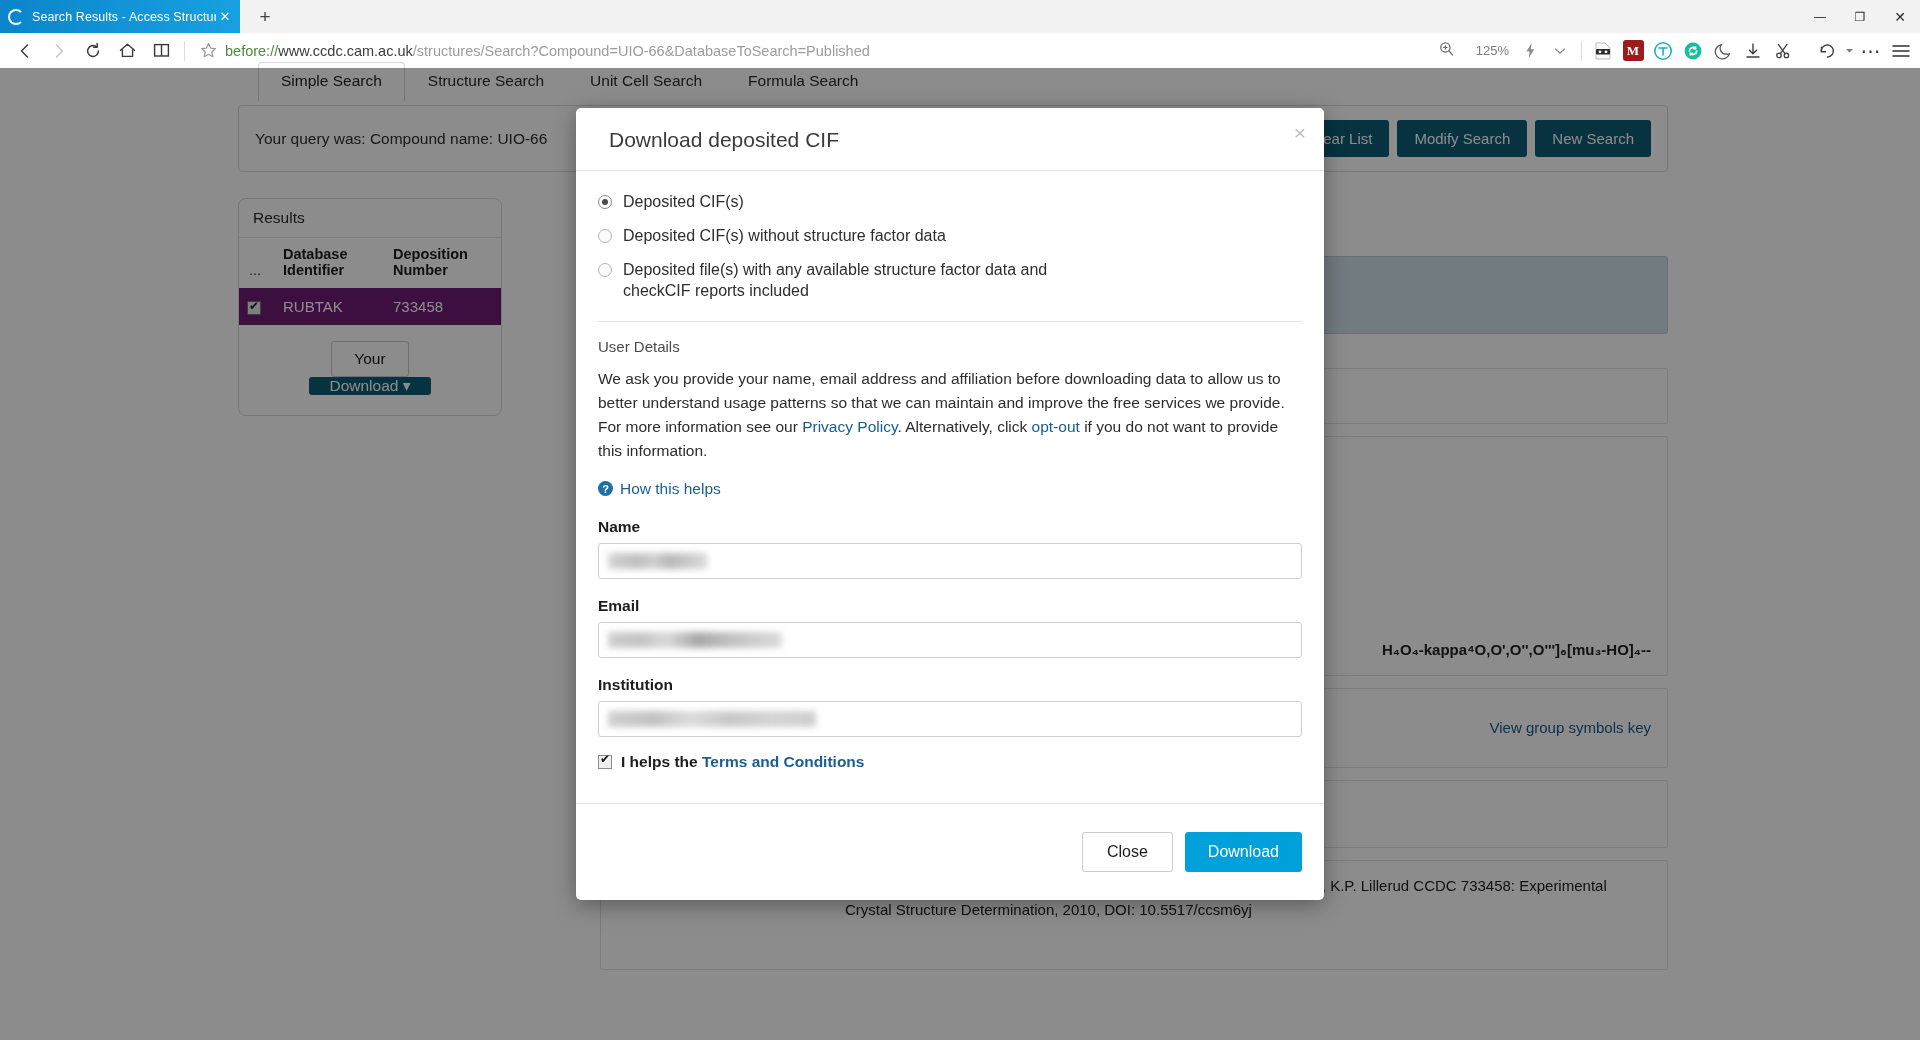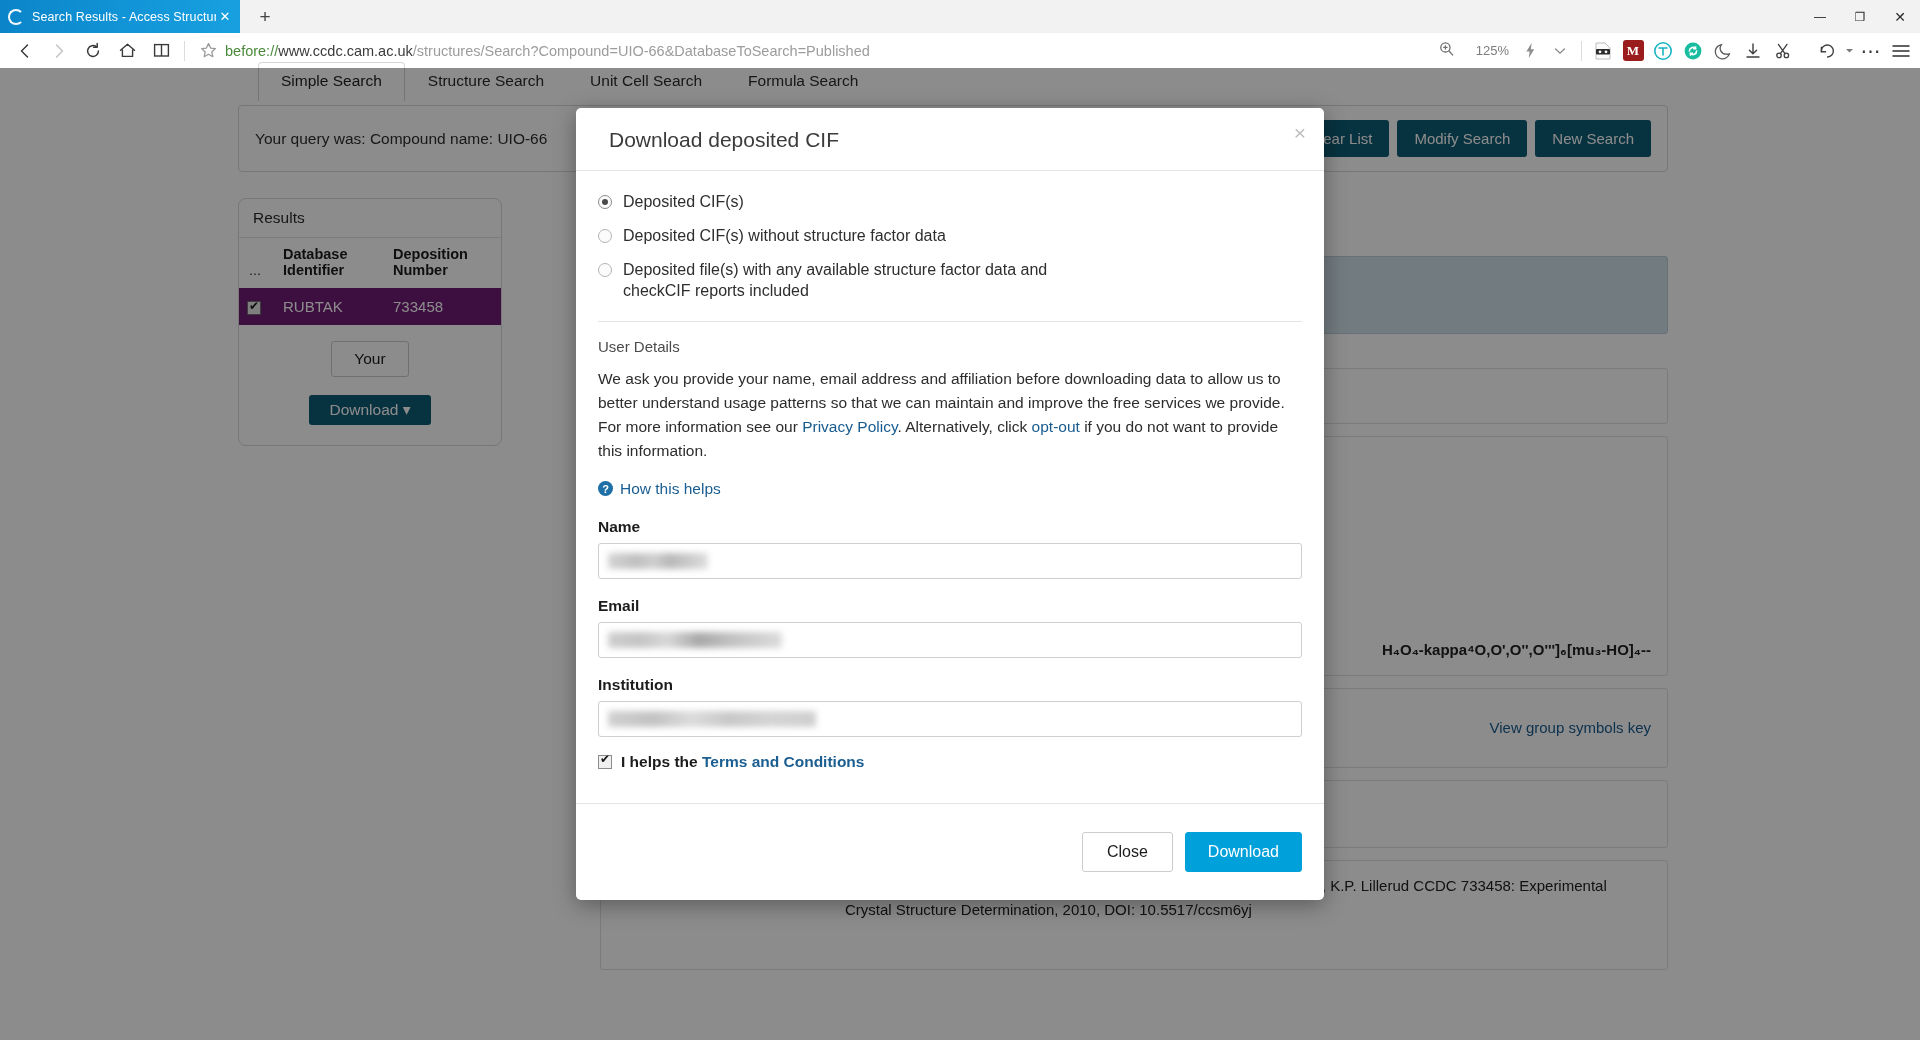--- a/index.html
+++ b/index.html
@@ -97,22 +97,22 @@
   .rtable tr.sel td { background: #701a75; color: #ffffff; }
   .rtable tr.sel td:first-child { padding-left: 8px; }
   .cb { width: 14px; height: 14px; border: 1px solid #6e6e6e; background: #e8e8e8; display: inline-block; position: relative; vertical-align: middle; }
   .cb.on::after { content: "✔"; position: absolute; left: 1px; top: -3px; font-size: 12px; color: #1a1a1a; }
   .results-foot { padding: 16px 0 20px; text-align: center; }
   .btn-next {
     display: inline-block; background: #ffffff; border: 1px solid #cccccc; border-radius: 3px;
     font-size: 15.5px; color: #1b1b1b; padding: 8px 22px; cursor: pointer;
   }
   .btn-dl {
-    display: inline-block; margin-top: 18px; background: #0d5b73; color: #fff;
-    font-size: 15.5px; padding: 6px 20px; border-radius: 3px; cursor: pointer;
+    display: inline-block; background: #0d5b73; color: #fff;
+    font-size: 15.5px; padding: 0 20px; border-radius: 3px; cursor: pointer;
   }
 
   
   .detail-hl {
     position: absolute; left: 600px; top: 188px; width: 1068px;
     background: #cfe0e8; border: 1px solid #b9ced8; border-radius: 3px;
     padding: 13px 16px; font-size: 15.5px; color: #21414f; line-height: 1.6;
   }
   .detail-row {
     position: absolute; left: 600px; width: 1068px; border: 1px solid #e0e0e0;

